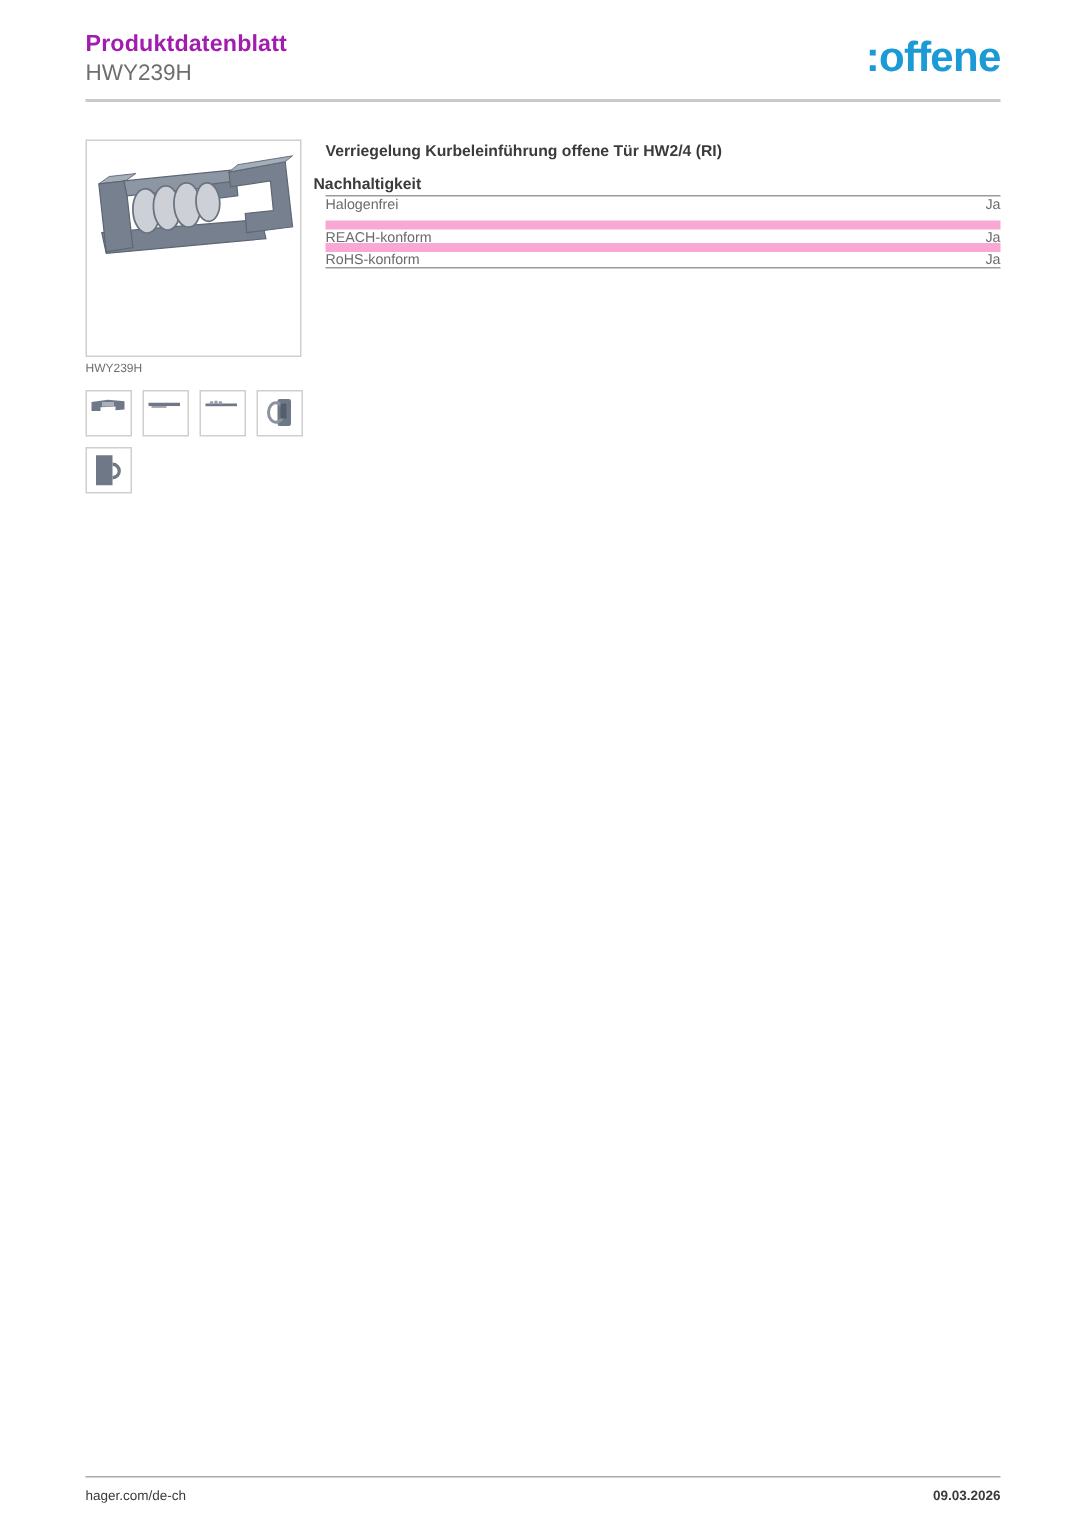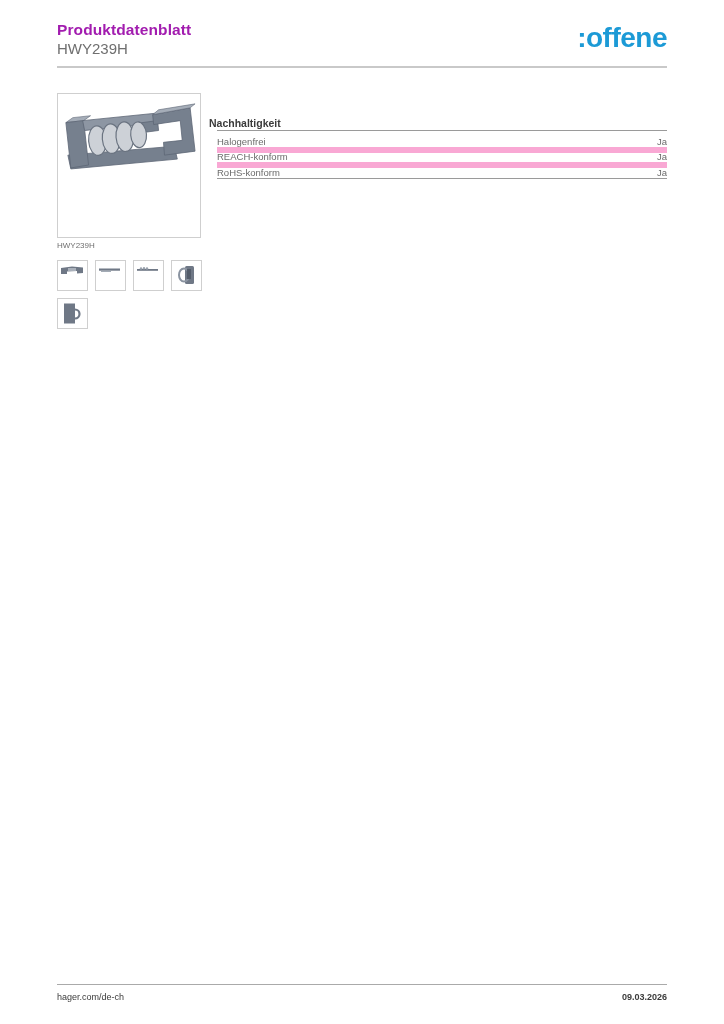--- a/index.html
+++ b/index.html
@@ -58,21 +58,21 @@
     position: absolute; left: 209px; top: 117px;
     font-size: 10.5px; font-weight: bold; color: #3b3b3b;
   }
   .spec-table {
     position: absolute; left: 217px; top: 130px;
     width: 450px;
     border-top: 1px solid #9a9a9a;
     border-bottom: 1px solid #9a9a9a;
   }
   .spec-row {
-    display: flex; justify-content: space-between; align-items: flex-end;
+    display: flex; justify-content: space-between; align-items: flex-start;
     height: 15.5px;
     font-size: 9.5px; color: #6b6b6b;
   }
   .spec-row + .spec-row { border-top: 6px solid #f9a8d4; }
   .spec-value { text-align: right; }
   
   .footer-rule {
     position: absolute; left: 57px; top: 984px;
     width: 610px; height: 1px; background: #aaaaaa;
   }
@@ -153,20 +153,21 @@
     </svg>
   </div>
 
   <div class="thumb" style="left:57px; top:298px;">
     <svg viewBox="0 0 29 29">
       <rect x="6" y="4.5" width="11" height="20" fill="#6f7886"></rect>
       <path d="M17 10.5 a4.5 4.5 0 0 1 0 9" fill="none" stroke="#6f7886" stroke-width="2.2"></path>
     </svg>
   </div>
 
+  <div class="product-title">Verriegelung Kurbeleinführung offene Tür HW2/4 (RI)</div>
   <div class="section-heading">Nachhaltigkeit</div>
 
   <div class="spec-table">
     <div class="spec-row">
       <span class="spec-label">Halogenfrei</span>
       <span class="spec-value">Ja</span>
     </div>
     <div class="spec-row">
       <span class="spec-label">REACH-konform</span>
       <span class="spec-value">Ja</span>

